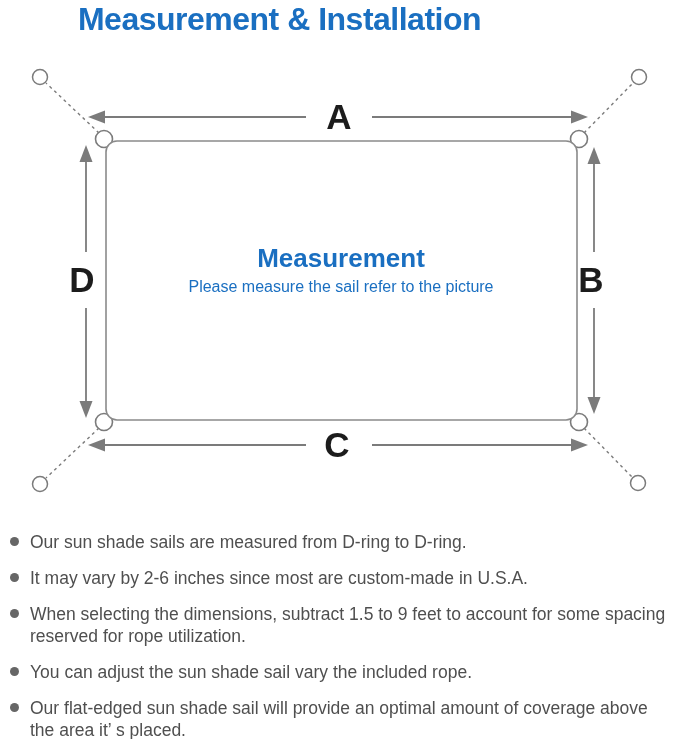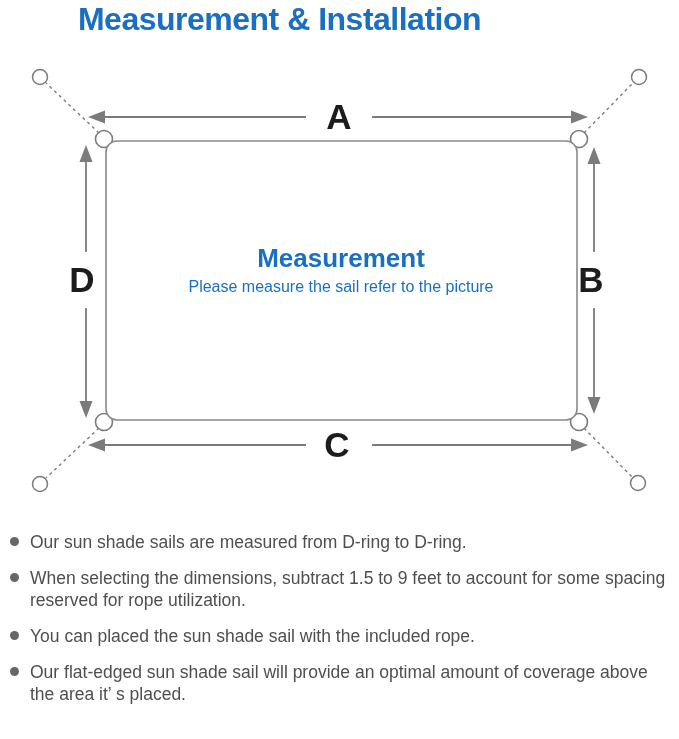--- a/index.html
+++ b/index.html
@@ -103,23 +103,27 @@
   <text x="341" y="292" text-anchor="middle" font-size="16" fill="#1a6fc1">Please measure the sail refer to the picture</text>
 </svg>
 
 <div class="notes">
   <div class="note-item">
     <span class="dot"></span>
     <span class="note-text">Our sun shade sails are measured from D-ring to D-ring.</span>
   </div>
   <div class="note-item">
     <span class="dot"></span>
+    <span class="note-text">It may vary by 2-6 inches since most are custom-made in U.S.A.</span>
+  </div>
+  <div class="note-item">
+    <span class="dot"></span>
     <span class="note-text">When selecting the dimensions, subtract 1.5 to 9 feet to account for some spacing reserved for rope utilization.</span>
   </div>
   <div class="note-item">
     <span class="dot"></span>
-    <span class="note-text">You can placed the sun shade sail with the included rope.</span>
+    <span class="note-text">You can adjust the sun shade sail vary the included rope.</span>
   </div>
   <div class="note-item">
     <span class="dot"></span>
     <span class="note-text">Our flat-edged sun shade sail will provide an optimal amount of coverage above the area it’ s placed.</span>
   </div>
 </div>
 
 </body></html>

